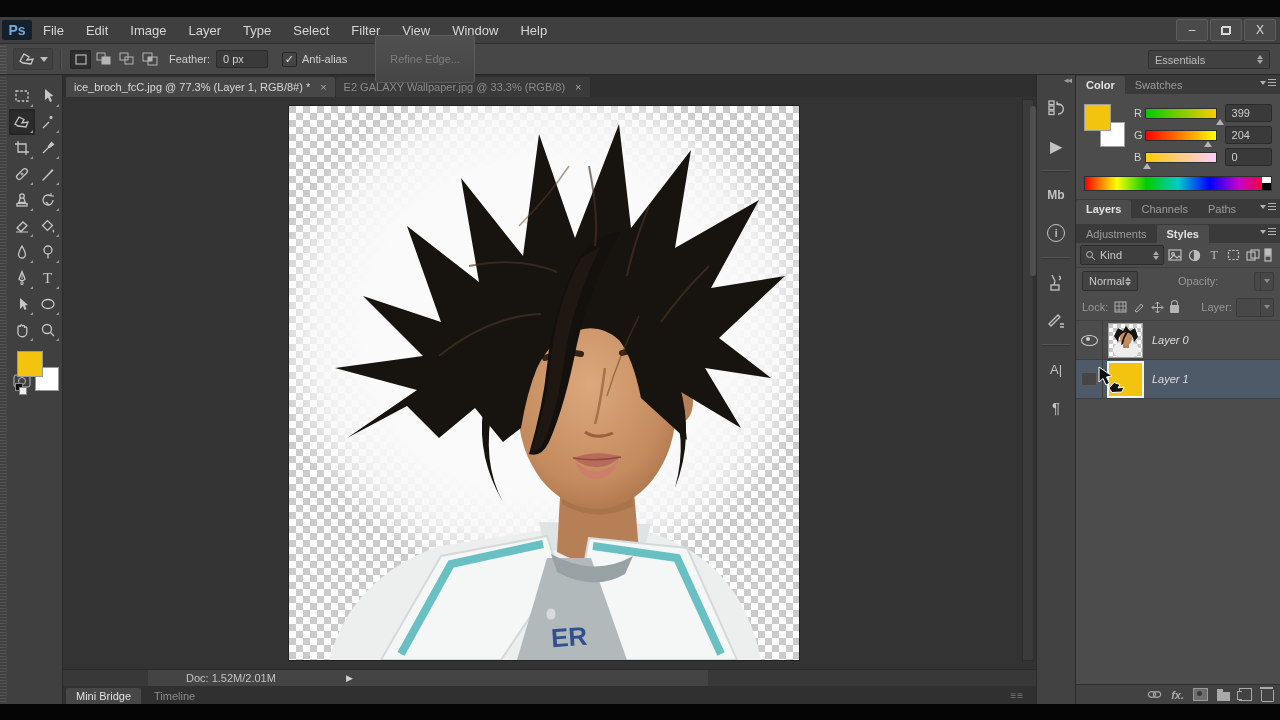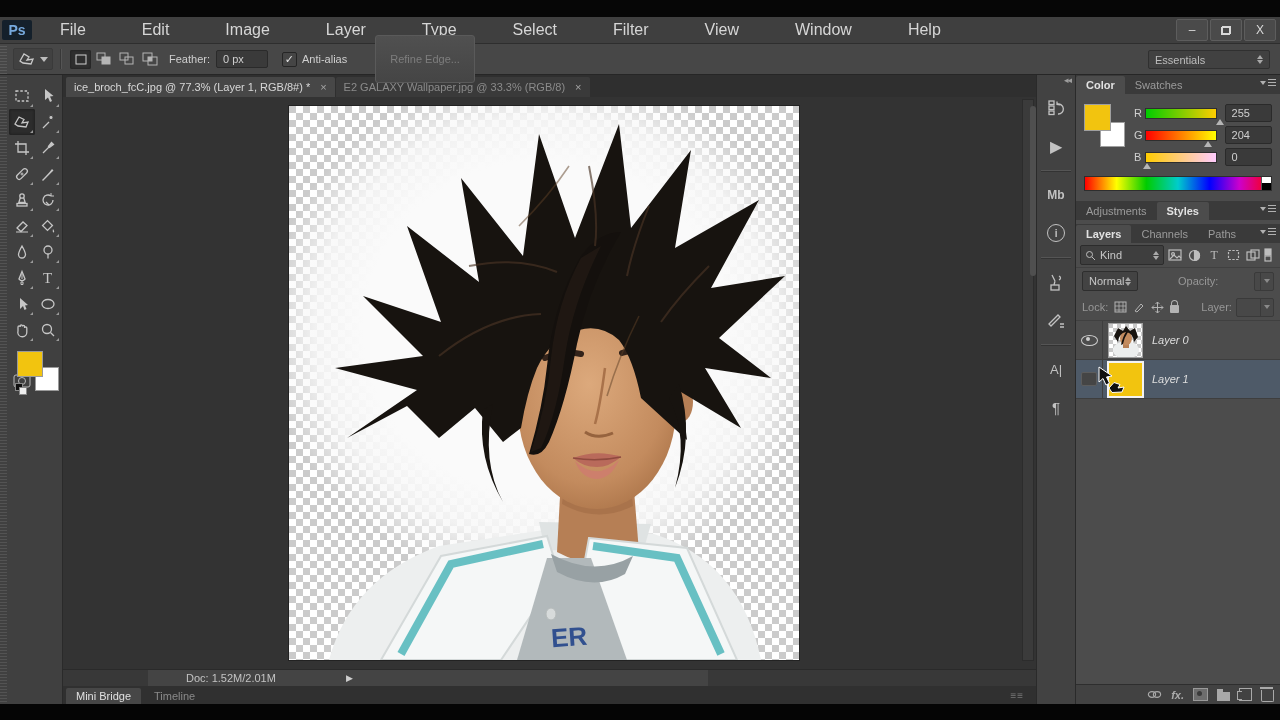--- a/index.html
+++ b/index.html
@@ -5,21 +5,21 @@
   html,body{margin:0;padding:0;background:#000;}
   #app{position:relative;width:1280px;height:720px;overflow:hidden;background:#333;
        font-family:"Liberation Sans",sans-serif;color:#cfcfcf;font-size:12px;
        -webkit-font-smoothing:antialiased;}
 
   
   #top-black{height:17px;background:#060606;}
   #menubar{height:26px;background:#3f3f3f;border-bottom:1px solid #2e2e2e;display:flex;align-items:center;}
   #ps-logo{width:30px;height:20px;margin-left:2px;background:#14202b;color:#76a9dd;
            font-weight:bold;font-size:14px;display:flex;align-items:center;justify-content:center;border-radius:2px;}
-  .menu-item{padding:0 28px;color:#d6d6d6;font-size:16px;cursor:default;}
+  .menu-item{padding:0 11px;color:#d6d6d6;font-size:13px;cursor:default;}
   #win-controls{margin-left:auto;display:flex;height:22px;align-items:center;margin-right:4px;}
   .win-btn{width:30px;height:20px;margin-left:2px;background:#4a4a4a;border:1px solid #5d5d5d;
            color:#d9d9d9;font-size:12px;display:flex;align-items:center;justify-content:center;border-radius:2px;}
   .restore-glyph{position:relative;width:10px;height:9px;}
   .restore-glyph::before{content:"";position:absolute;left:0;bottom:0;width:7px;height:6px;border:1px solid #d9d9d9;}
   .restore-glyph::after{content:"";position:absolute;right:0;top:0;width:7px;height:6px;border:1px solid #d9d9d9;}
 
   
   #optionsbar{height:30px;background:#474747;border-bottom:1px solid #262626;display:flex;align-items:center;position:relative;}
   #opt-grip{width:7px;height:100%;background:repeating-linear-gradient(#474747 0 2px,#5a5a5a 2px 3px);}
@@ -500,21 +500,21 @@
       <div id="color-body">
         <div id="color-swatches">
           <div id="cp-fg" style="background:#f2c40f"></div>
           <div id="cp-bg"></div>
         </div>
         <div class="slider-row">
           <span class="sl-label">R</span>
           <span class="sl-track" style="background:linear-gradient(to right,#00cc00,#ffcc00)">
             <i class="sl-thumb" style="left:70px"></i>
             </span>
-          <span class="sl-val">255</span>
+          <span class="sl-val">399</span>
         </div>
         <div class="slider-row">
           <span class="sl-label">G</span>
           <span class="sl-track" style="background:linear-gradient(to right,#ff0000,#ffff00)">
             <i class="sl-thumb" style="left:58px"></i>
             </span>
           <span class="sl-val">204</span>
         </div>
         <div class="slider-row">
           <span class="sl-label">B</span>
@@ -522,30 +522,30 @@
             <i class="sl-thumb" style="left:-3px"></i>
             </span>
           <span class="sl-val">0</span>
         </div>
         <div id="spectrum">
           <span class="sq-w"></span>
           <span class="sq-b"></span>
         </div>
       </div>
 
-      <div class="ptab-bar" style="margin-top:6px">
-        <div class="ptab">Adjustments</div>
-        <div class="ptab active">Styles</div>
-        <span class="pmenu"></span>
-      </div>
-
       <div class="ptab-bar" style="margin-top:4px">
         <div class="ptab active">Layers</div>
         <div class="ptab">Channels</div>
         <div class="ptab">Paths</div>
+        <span class="pmenu"></span>
+      </div>
+
+      <div class="ptab-bar" style="margin-top:6px">
+        <div class="ptab">Adjustments</div>
+        <div class="ptab active">Styles</div>
         <span class="pmenu"></span>
       </div>
 
       <div id="kind-row">
         <div id="kind-dd">
           <svg width="11" height="11" style="stroke:#bdbdbd;fill:none">
               <circle cx="4.5" cy="4.5" r="3"></circle>
               <path d="M7,7 L10,10"></path>
             </svg>
           <span style="margin-left:4px;color:#c7c7c7">Kind</span>

